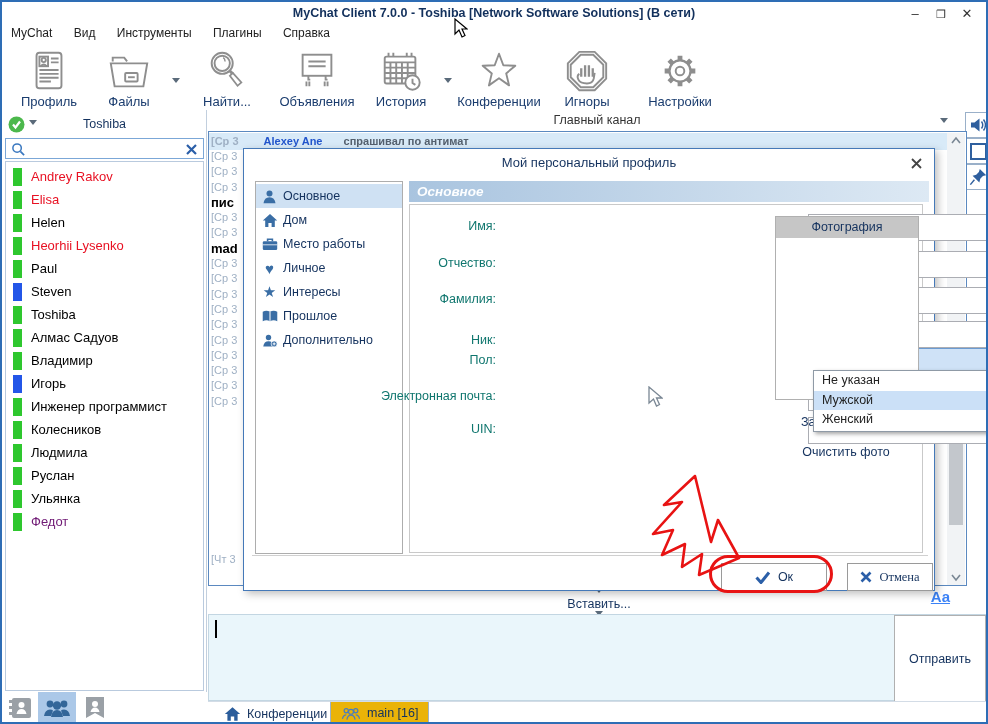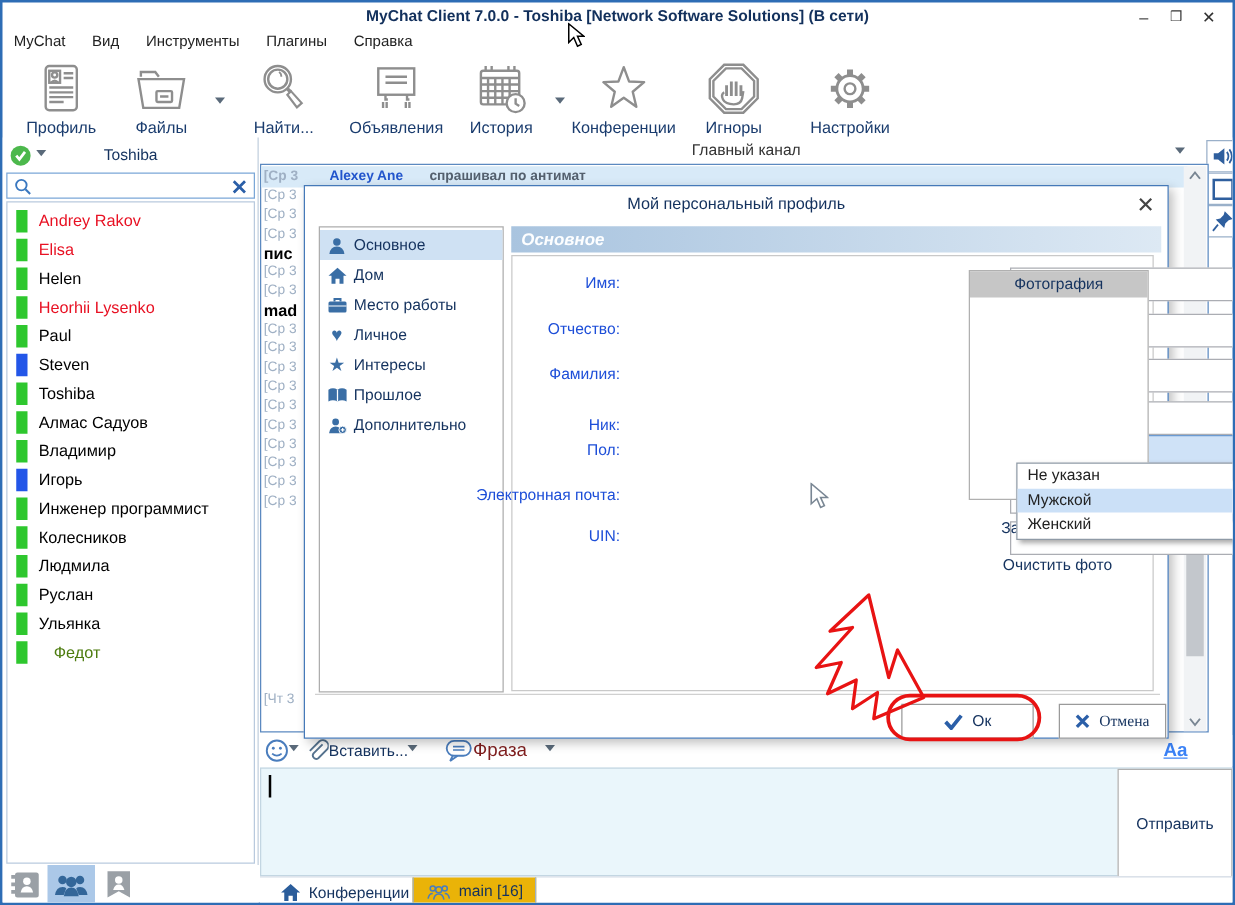--- a/index.html
+++ b/index.html
@@ -13,21 +13,21 @@
   .toolbtn{position:absolute;text-align:center;color:#1a3c6e;font-size:13px;}
   .toolbtn svg{display:block;margin:0 auto;}
   .sb-contact{display:flex;align-items:center;height:23px;padding-left:7px;}
   .sb-bar{width:9px;height:18px;margin-right:9px;flex:none;}
   .sb-name{font-size:13px;white-space:nowrap;}
   .frag{height:15.3px;line-height:15.3px;font-size:11px;white-space:nowrap;overflow:hidden;}
   .frag.word{font-size:13px;font-weight:bold;}
   .navitem{display:flex;align-items:center;height:24px;padding-left:5px;font-size:12.5px;color:#14325e;gap:5px;}
   .navitem.sel{background:#cfe1f3;}
   .navicon{width:17px;height:17px;flex:none;display:flex;align-items:center;justify-content:center;color:#3a6ea5;font-size:15px;}
-  .flabel{position:absolute;right:438px;font-size:12.5px;color:#1d4ed8;text-align:right;white-space:nowrap;}
+  .flabel{position:absolute;right:438px;font-size:12.5px;color:#0f766e;text-align:right;white-space:nowrap;}
   .finput{position:absolute;left:564px;width:192px;height:21px;border:1px solid #abadb3;font-size:12.5px;padding:2px 4px;font-family:"Liberation Sans",sans-serif;background:#fff;}
   .ddrow{height:19.5px;line-height:19.5px;font-size:12.5px;padding-left:8px;color:#222;}
   .btn{position:absolute;background:#fff;border:1px solid #9a9a9a;display:flex;align-items:center;justify-content:center;gap:7px;font-size:12.5px;color:#14325e;}
   .link{font-size:12.5px;color:#14325e;text-align:center;}
   .edgebtn{position:absolute;left:963px;width:24px;height:24px;border:1px solid #9ab0c9;background:#fff;display:flex;align-items:center;justify-content:center;}
   .tabline{display:flex;align-items:center;gap:6px;font-size:12.5px;color:#14325e;padding:0 10px;height:21px;}
 </style>
 </head>
 <body>
 
@@ -225,21 +225,21 @@
     <div class="sb-contact">
         <div class="sb-bar" style="background: rgb(46, 199, 46);"></div>
         <span class="sb-name" style="color: rgb(0, 0, 0);">Руслан</span>
       </div>
     <div class="sb-contact">
         <div class="sb-bar" style="background: rgb(46, 199, 46);"></div>
         <span class="sb-name" style="color: rgb(0, 0, 0);">Ульянка</span>
       </div>
     <div class="sb-contact">
         <div class="sb-bar" style="background: rgb(46, 199, 46);"></div>
-        <span class="sb-name" style="color: #4d7c0f; margin-left: 12px;">Федот</span>
+        <span class="sb-name" style="color: #701a75;">Федот</span>
       </div>
   </div>
 
   <div class="abs" style="left:0;top:690px;width:205px;height:31px;background:#fff;display:flex;align-items:center;">
     <div style="width:36px;height:31px;display:flex;align-items:center;justify-content:center;">
       <svg width="26" height="24" viewBox="0 0 26 24">
         <rect x="5" y="2" width="19" height="20" rx="2" fill="#9aa0a6"></rect>
         <rect x="2" y="4" width="4" height="3" fill="#9aa0a6"></rect>
           <rect x="2" y="10" width="4" height="3" fill="#9aa0a6"></rect>
           <rect x="2" y="16" width="4" height="3" fill="#9aa0a6"></rect>
@@ -321,21 +321,21 @@
       <svg width="18" height="16" style="display:block;">
           <path d="M5 10 l4 -5 l4 5" fill="none" stroke="#7a8794" stroke-width="1.6"></path>
         </svg>
       <div style="position:absolute;left:2px;top:292px;width:14px;height:100px;background:#c3c7cc;"></div>
       <svg width="18" height="16" style="position:absolute;bottom:0;display:block;">
           <path d="M5 6 l4 5 l4 -5" fill="none" stroke="#7a8794" stroke-width="1.6"></path>
         </svg>
     </div>
   </div>
 
-  <div class="abs" style="left:206px;top:586px;width:778px;height:25px;background:#fff;display:flex;align-items:center;padding-left:4px;">
+  <div class="abs" style="left:206px;top:586px;width:778px;height:25px;background:#fff;display:flex;align-items:center;padding-left:4px;flex-direction:column;">
     <svg width="19" height="19" viewBox="0 0 20 20">
       <circle cx="10" cy="10" r="8.5" fill="none" stroke="#4a7dbd" stroke-width="1.6"></circle>
       <circle cx="7" cy="8" r="1.2" fill="#4a7dbd"></circle>
         <circle cx="13" cy="8" r="1.2" fill="#4a7dbd"></circle>
       <path d="M6 12.5 q4 3.5 8 0" fill="none" stroke="#4a7dbd" stroke-width="1.5"></path>
     </svg>
     <span class="caret"></span>
     <svg width="18" height="19" viewBox="0 0 20 20" style="margin-left:6px;">
       <path d="M14.5 4.5 l-8 8 a3 3 0 0 0 4.2 4.2 l8 -8 a5 5 0 0 0 -7 -7 l-8.5 8.5" fill="none" stroke="#56738f" stroke-width="1.7"></path>
     </svg>

